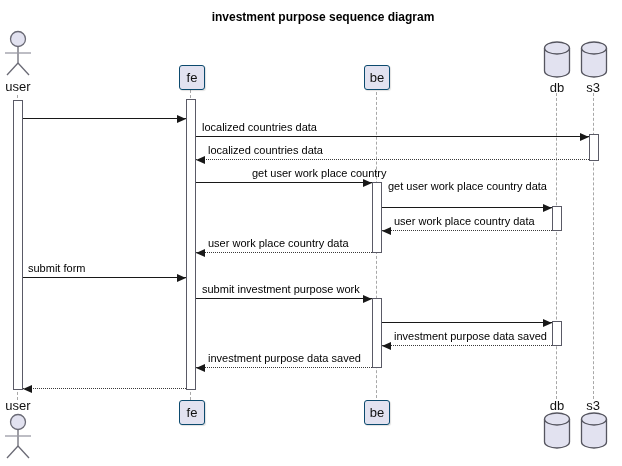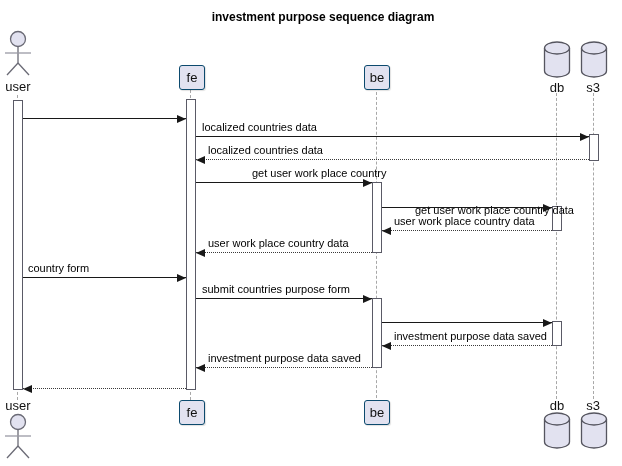--- a/index.html
+++ b/index.html
@@ -114,41 +114,41 @@
   <div class="mlabel" style="left:208px;top:144px;">localized countries data</div>
   <div class="arrow dotted" style="left:196px;top:159px;width:393px;">
       <span class="head left"></span>
     </div>
 
   <div class="mlabel" style="left:212px;top:167px;margin-left:40px;">get user work place country</div>
   <div class="arrow solid" style="left:196px;top:182px;width:176px;">
       <span class="head right"></span>
     </div>
 
-  <div class="mlabel" style="left:388px;top:204px;margin-left:27px;">get user work place country data</div>
+  <div class="mlabel" style="left:388px;top:180px;">get user work place country data</div>
   <div class="arrow solid" style="left:382px;top:207px;width:170px;">
       <span class="head right"></span>
     </div>
 
   <div class="mlabel" style="left:394px;top:215px;">user work place country data</div>
   <div class="arrow dotted" style="left:382px;top:230px;width:170px;">
       <span class="head left"></span>
     </div>
 
   <div class="mlabel" style="left:208px;top:237px;">user work place country data</div>
   <div class="arrow dotted" style="left:196px;top:252px;width:176px;">
       <span class="head left"></span>
     </div>
 
-  <div class="mlabel" style="left:28px;top:262px;">country form</div>
+  <div class="mlabel" style="left:28px;top:262px;">submit form</div>
   <div class="arrow solid" style="left:23px;top:277px;width:163px;">
       <span class="head right"></span>
     </div>
 
-  <div class="mlabel" style="left:202px;top:283px;">submit countries purpose form</div>
+  <div class="mlabel" style="left:202px;top:283px;">submit investment purpose work</div>
   <div class="arrow solid" style="left:196px;top:298px;width:176px;">
       <span class="head right"></span>
     </div>
 
   <div class="arrow solid" style="left:382px;top:322px;width:170px;">
       <span class="head right"></span>
     </div>
 
   <div class="mlabel" style="left:394px;top:330px;">investment purpose data saved</div>
   <div class="arrow dotted" style="left:382px;top:345px;width:170px;">

